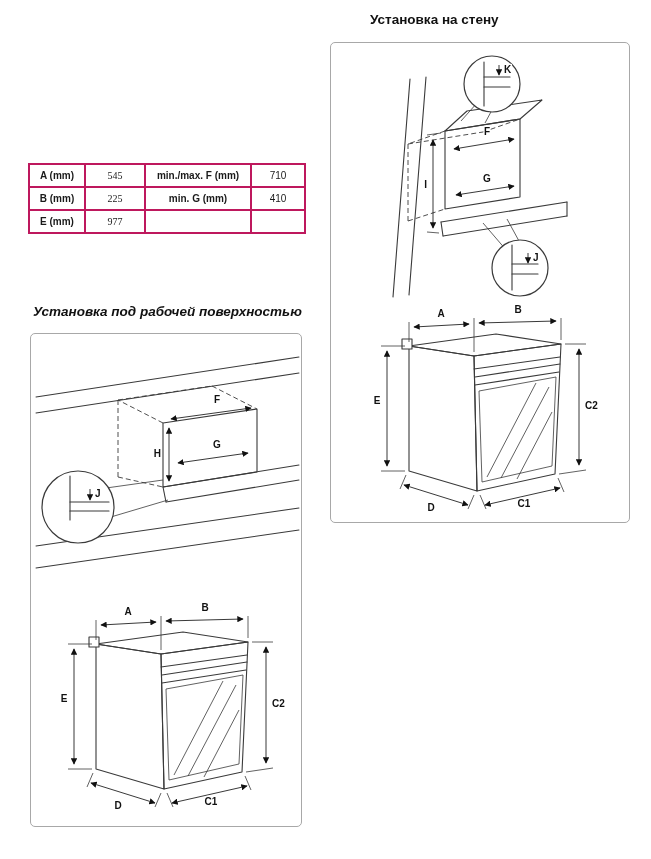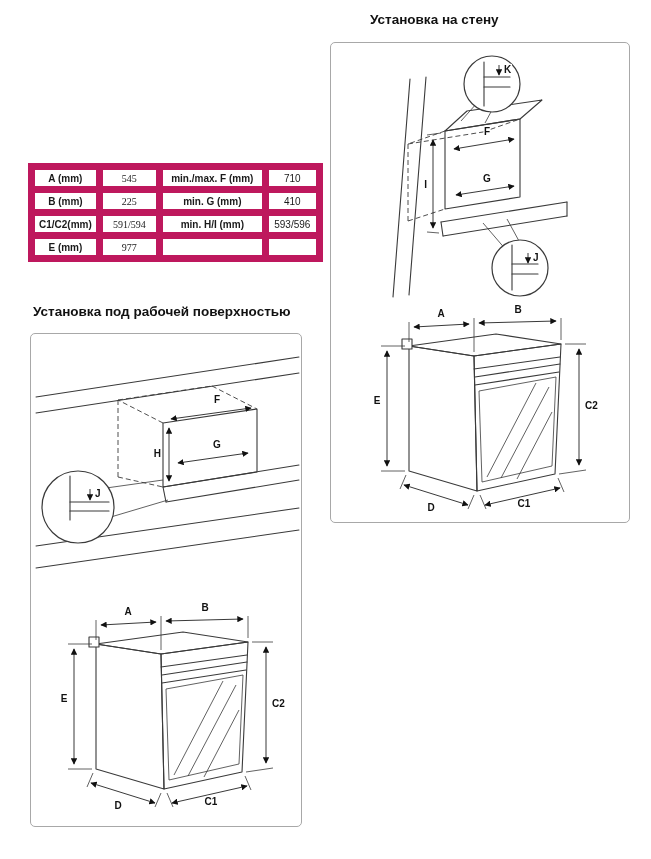--- a/index.html
+++ b/index.html
@@ -4,29 +4,29 @@
 <style>
   * { margin:0; padding:0; box-sizing:border-box; }
   html,body { background:#fff; }
   #page {
     position:relative; width:651px; height:859px; background:#ffffff;
     font-family:"Liberation Sans", sans-serif; color:#1a1a1a; overflow:hidden;
   }
   
   table.dims { position:absolute; left:28px; top:163px; border-collapse:collapse; }
   table.dims td {
-    border:7px solid #be185d; font-size:10px; height:23px;
+    border:2px solid #be185d; font-size:10px; height:23px;
     text-align:center; vertical-align:middle; padding:0 4px; background:#fff;
   }
   td.lbl { font-weight:bold; }
   td.w1 { width:56px; } td.w2 { width:60px;font-family:Liberation Serif, serif; } td.w3 { width:106px; } td.w4 { width:54px; }
   
   .section-title { position:absolute; font-weight:bold; font-size:13.5px; color:#111; white-space:nowrap; }
   #title-wall    { left:330px; top:12px;margin-left:40px; }
-  #title-worktop { left:33px;  top:304px; }
+  #title-worktop { left:33px;  top:304px;font-style:italic; }
   
   .panel { position:absolute; border:1.6px solid #a8a8a8; border-radius:5px; background:#fff; }
   #panel-wall    { left:330px; top:42px;  width:300px; height:481px; }
   #panel-worktop { left:30px;  top:333px; width:272px; height:494px; }
   
   svg.diag { position:absolute; overflow:visible; }
   svg text {
     font-family:"Liberation Sans", sans-serif; font-size:10px; font-weight:bold;
     fill:#111; paint-order:stroke; stroke:#ffffff; stroke-width:2.5px; stroke-linejoin:round;
   }
@@ -47,26 +47,20 @@
       <td class="lbl w1">A (mm)</td>
       <td class="w2">545</td>
       <td class="lbl w3">min./max. F (mm)</td>
       <td class="w4">710</td>
     </tr>
     <tr>
       <td class="lbl w1">B (mm)</td>
       <td class="w2">225</td>
       <td class="lbl w3">min. G (mm)</td>
       <td class="w4">410</td>
-    </tr>
-    <tr>
-      <td class="lbl w1">C1/C2(mm)</td>
-      <td class="w2">591/594</td>
-      <td class="lbl w3">min. H/I (mm)</td>
-      <td class="w4">593/596</td>
     </tr>
     <tr>
       <td class="lbl w1">E (mm)</td>
       <td class="w2">977</td>
       <td class="lbl w3"></td>
       <td class="w4"></td>
     </tr>
   </tbody>
     </table>
 

